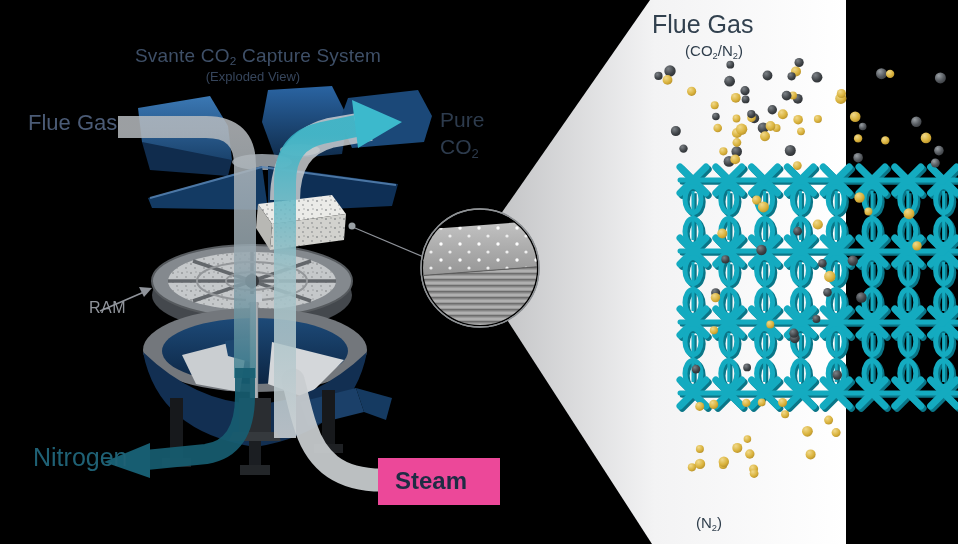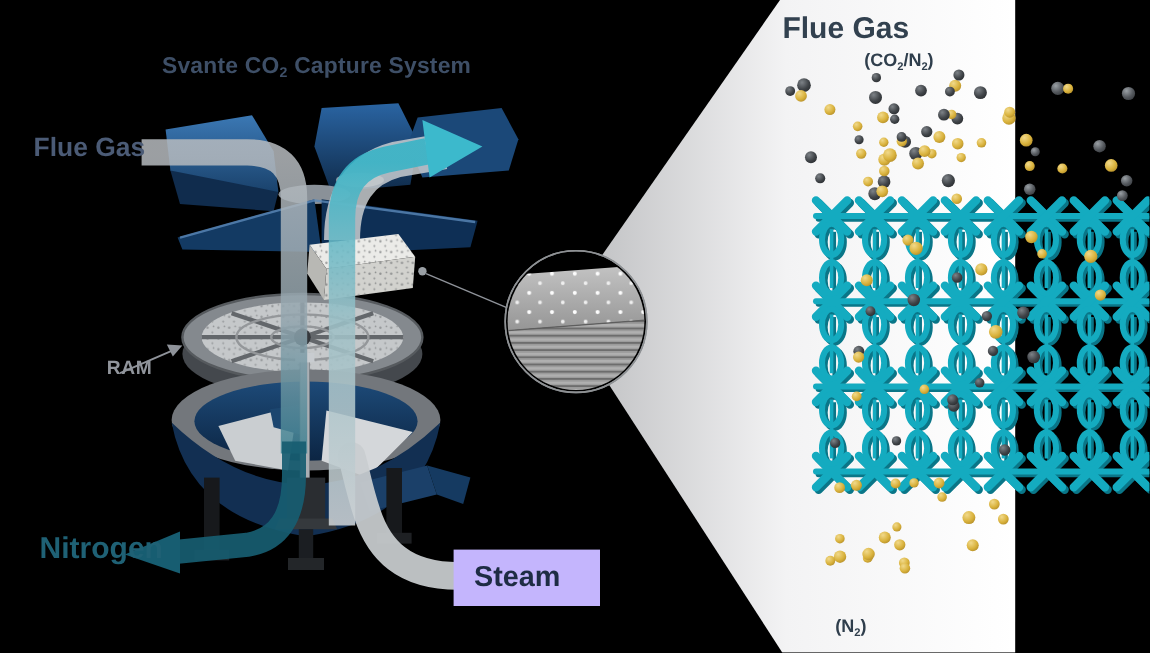--- a/index.html
+++ b/index.html
@@ -1,30 +1,30 @@
 <!DOCTYPE html>
 <html><head>
 <meta charset="utf-8">
 <style>
   html,body{margin:0;padding:0;background:#000;}
   .stage{position:relative;width:958px;height:544px;background:#000;overflow:hidden;
          font-family:"Liberation Sans",sans-serif;}
   .stage svg{position:absolute;left:0;top:0;}
-  .txt{position:absolute;font-weight:bold;white-space:nowrap;}
+  .txt{position:absolute;font-weight:normal;white-space:nowrap;}
   .sub{font-size:0.62em;position:relative;top:0.28em;line-height:0;}
   .t-title{left:135px;top:45px;width:236px;text-align:center;font-size:19px;color:#3e4f67;letter-spacing:.2px;}
   .t-subtitle{left:135px;top:69px;width:236px;text-align:center;font-size:13px;color:#36455b;}
   .t-fluegas-left{left:28px;top:110px;font-size:22px;color:#4b5b76;}
   .t-pure{left:440px;top:106px;font-size:21px;color:#2d3b4d;line-height:27px;}
   .t-ram{left:57px;top:299px;font-size:16px;color:#90949b;letter-spacing:.5px;margin-left:32px;}
   .t-nitrogen{left:33px;top:443px;font-size:25px;color:#1f6175;}
-  .steam-box{position:absolute;left:378px;top:458px;width:122px;height:47px;background:#c4b5fd;}
+  .steam-box{position:absolute;left:378px;top:458px;width:122px;height:47px;background:#ec4899;}
   .steam-box .lbl{margin-left:17px;font-size:24px;font-weight:bold;color:#1e2c44;line-height:46px;}
   .t-rt-title{left:652px;top:10px;font-size:25px;color:#32414f;}
-  .t-rt-formula{left:650px;top:42px;width:128px;text-align:right;font-size:15px;color:#2f3e4c;}
+  .t-rt-formula{left:650px;top:42px;width:128px;text-align:center;font-size:15px;color:#2f3e4c;}
   .t-rb-title{left:580px;top:482px;font-size:25px;color:#2f3e4c;}
   .t-rb-formula{left:696px;top:514px;font-size:15px;color:#2f3e4c;}
 </style>
 </head>
 <body>
 
 <div class="stage">
 
 <svg width="958" height="544" viewBox="0 0 958 544">
   <defs>
@@ -562,21 +562,23 @@
         <circle cx="749.8" cy="454.0" r="4.7" fill="url(#gY)"></circle>
         <circle cx="754.1" cy="473.5" r="4.4" fill="url(#gY)"></circle>
         <circle cx="699.9" cy="448.9" r="4.0" fill="url(#gY)"></circle>
         <circle cx="723.8" cy="461.7" r="5.2" fill="url(#gY)"></circle>
         <circle cx="836.1" cy="432.6" r="4.5" fill="url(#gY)"></circle>
         <circle cx="691.9" cy="467.3" r="4.1" fill="url(#gY)"></circle>
       </g>
 </svg>
 
 <div class="txt t-title"><span>Svante CO</span><span class="sub">2</span><span> Capture System</span></div>
+<div class="txt t-subtitle">(Exploded View)</div>
 <div class="txt t-fluegas-left">Flue Gas</div>
+<div class="txt t-pure"><span>Pure</span><br><span>CO</span><span class="sub">2</span></div>
 <div class="txt t-ram">RAM</div>
 <div class="txt t-nitrogen">Nitrogen</div>
 <div class="steam-box">
       <div class="lbl">Steam</div>
     </div>
 
 <div class="txt t-rt-title">Flue Gas</div>
 <div class="txt t-rt-formula"><span>(CO</span><span class="sub">2</span><span>/N</span><span class="sub">2</span><span>)</span></div>
 <div class="txt t-rb-formula"><span>(N</span><span class="sub">2</span><span>)</span></div>
 

